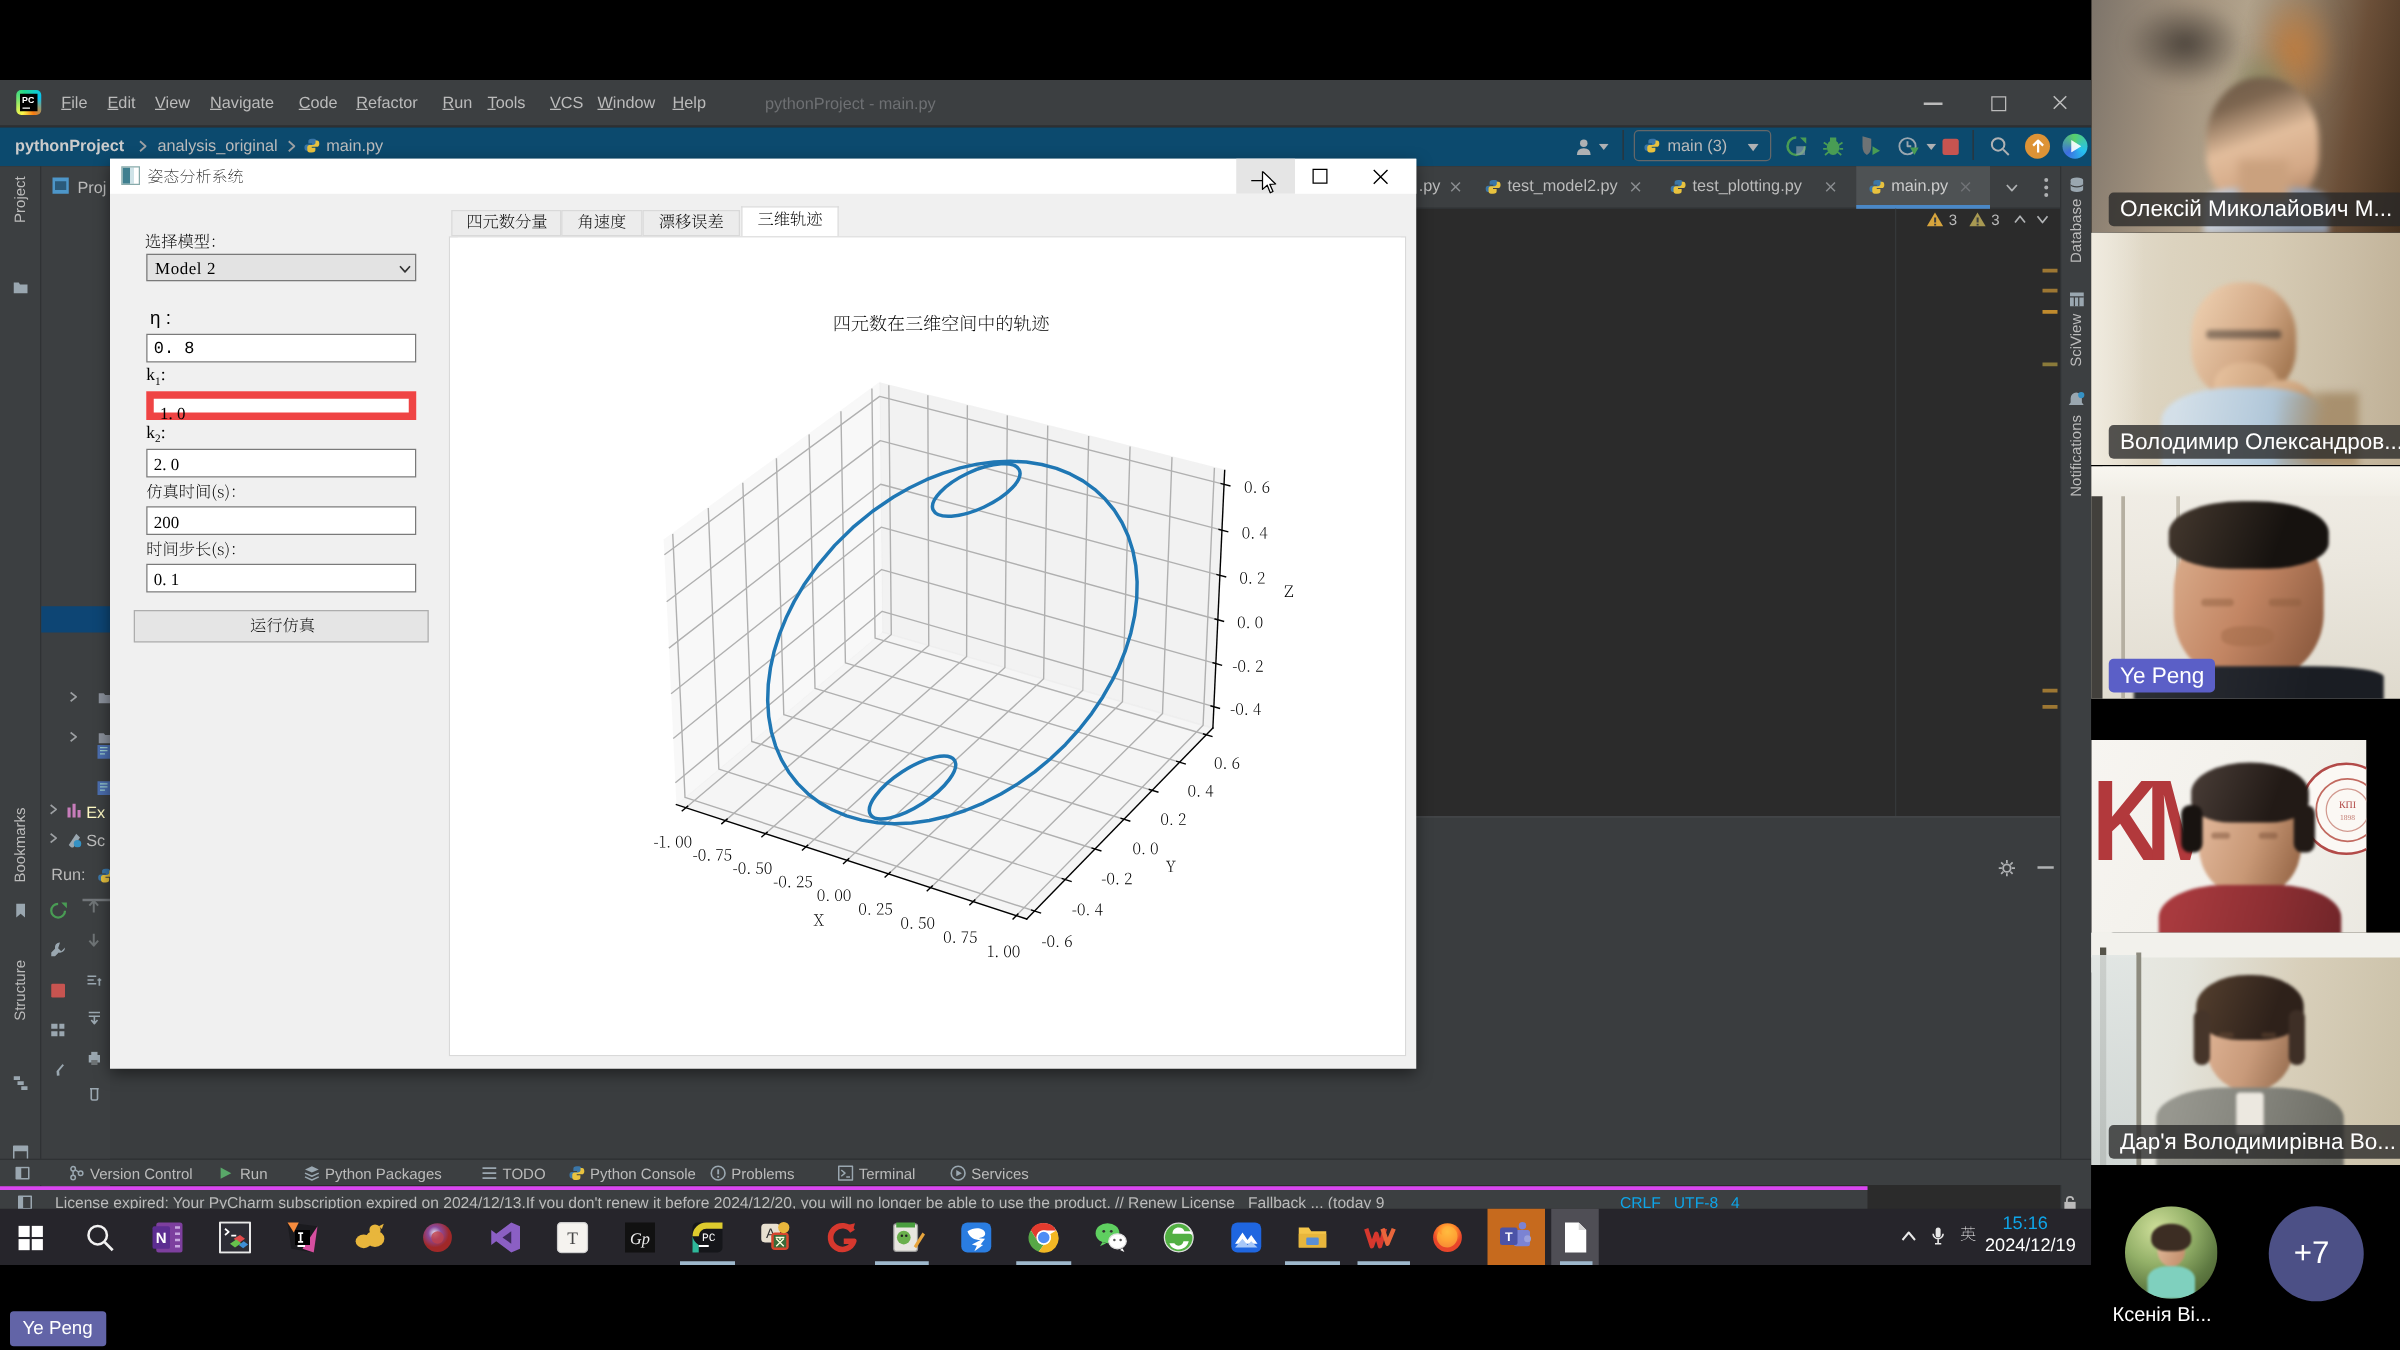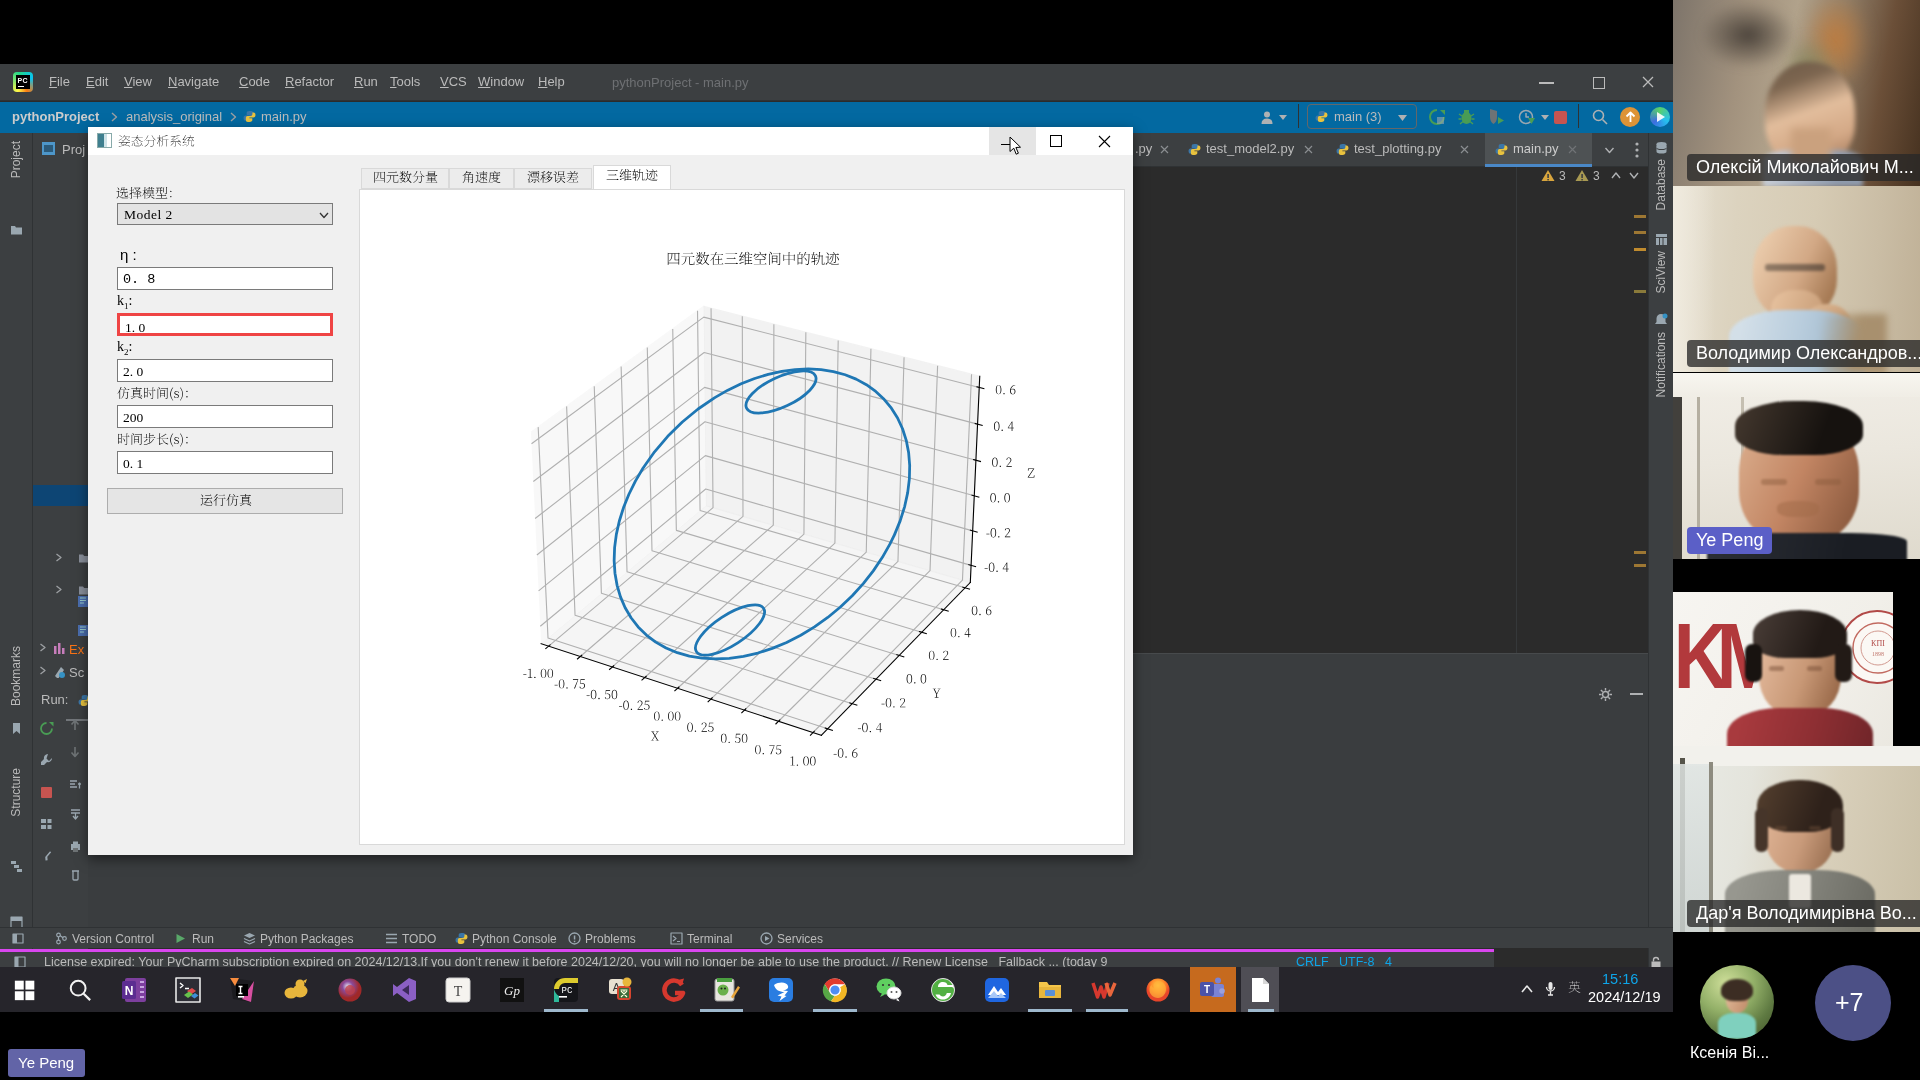--- a/index.html
+++ b/index.html
@@ -26,21 +26,21 @@
 <span class="abs" style="left:440px;top:10px;font-size:13px;color:#bbb"><u style="text-decoration-thickness:1px">V</u>CS</span>
 <span class="abs" style="left:478px;top:10px;font-size:13px;color:#bbb"><u style="text-decoration-thickness:1px">W</u>indow</span>
 <span class="abs" style="left:538px;top:10px;font-size:13px;color:#bbb"><u style="text-decoration-thickness:1px">H</u>elp</span>
 <span class="abs" style="left:612px;top:11px;font-size:13px;color:#6e7073">pythonProject - main.py</span>
 <div class="abs" style="left:1539px;top:18px;width:15px;height:1.5px;background:#bbb"></div>
 <div class="abs" style="left:1593px;top:13px;width:12px;height:12px;border:1.5px solid #bbb"></div>
 <svg class="abs" style="left:1642px;top:12px" width="12" height="12" viewBox="0 0 12 12">
         <path d="M1 1 L11 11 M11 1 L1 11" stroke="#bbb" stroke-width="1.3"></path>
       </svg>
 </div>
-<div class="abs" style="left:0;top:38px;width:1746px;height:31px;background:#0369a1">
+<div class="abs" style="left:0;top:38px;width:1746px;height:31px;background:#0c4a6e">
 <span class="abs" style="left:12px;top:7px;font-size:13px;color:#ccc;font-weight:bold">pythonProject</span>
 <svg class="abs" style="left:110px;top:10px" width="8" height="10" viewBox="0 0 8 10">
         <path d="M2 1 L6.5 5 L2 9" stroke="#9da0a3" stroke-width="1.4" fill="none"></path>
       </svg>
 <span class="abs" style="left:126px;top:7px;font-size:13px;color:#bbb">analysis_original</span>
 <svg class="abs" style="left:229px;top:10px" width="8" height="10" viewBox="0 0 8 10">
         <path d="M2 1 L6.5 5 L2 9" stroke="#9da0a3" stroke-width="1.4" fill="none"></path>
       </svg>
 <svg class="abs" style="left:243px;top:8px" width="13" height="13" viewBox="0 0 13 13">
         <path d="M6 1c-2 0-2.6.9-2.6 1.8V4.5h2.7v.6H2.3C1.2 5.1.5 6 .5 7.4c0 1.5.6 2.4 1.7 2.4h1.1V8.4c0-1 .9-1.9 1.9-1.9h2.6c.9 0 1.6-.8 1.6-1.7V2.8C9.4 1.8 8.6 1 7.6 1Z" fill="#3a76a8" transform="scale(1.0833333333333333)"></path>
@@ -193,21 +193,21 @@
         <path d="M3 3 h6 M3 5.5 h6 M3 8 h4" stroke="#9cc" stroke-width="1"></path>
       </svg>
 <svg class="abs" style="left:6px;top:510px" width="8" height="9" viewBox="0 0 8 9">
         <path d="M1.5 1 L6 4.5 L1.5 8" stroke="#9da0a3" stroke-width="1.3" fill="none"></path>
       </svg>
 <svg class="abs" style="left:20px;top:509px" width="13" height="13" viewBox="0 0 13 13">
         <rect x="1" y="4" width="2.5" height="8" fill="#c77dbb"></rect>
         <rect x="5" y="1" width="2.5" height="11" fill="#c77dbb"></rect>
         <rect x="9" y="6" width="2.5" height="6" fill="#c77dbb"></rect>
       </svg>
-<span class="abs" style="left:36px;top:509px;font-size:13px;color:#f97316">Ex</span>
+<span class="abs" style="left:36px;top:509px;font-size:13px;color:#fef9c3">Ex</span>
 <svg class="abs" style="left:6px;top:533px" width="8" height="9" viewBox="0 0 8 9">
         <path d="M1.5 1 L6 4.5 L1.5 8" stroke="#9da0a3" stroke-width="1.3" fill="none"></path>
       </svg>
 <svg class="abs" style="left:20px;top:532px" width="13" height="13" viewBox="0 0 13 13">
         <path d="M2 11 L8 2 l3 3 -6 9 Z" fill="#9aa7b0"></path>
         <circle cx="9" cy="10" r="3" fill="#3592c4"></circle>
       </svg>
 <span class="abs" style="left:36px;top:532px;font-size:13px;color:#bbb">Sc</span>
 <span class="abs" style="left:8px;top:559px;font-size:13px;color:#bbb">Run:</span>
 <svg class="abs" style="left:45px;top:561px" width="13" height="13" viewBox="0 0 13 13">
@@ -389,21 +389,21 @@
 <div class="abs" style="left:29px;top:76px;width:216px;height:22px;background:#e3e3e3;border:1px solid #7a7a7a">
       <span style="position:absolute;left:6px;top:3px;font-size:13.5px;font-family:'Liberation Serif',serif;letter-spacing:.5px">Model 2</span>
     </div>
 <svg class="abs" style="left:231px;top:85px" width="10" height="7" viewBox="0 0 10 7">
       <path d="M1 1 L5 5.5 L9 1" stroke="#333" stroke-width="1.3" fill="none"></path>
     </svg>
 <span class="abs" style="left:32px;top:119px;font-size:15px">η :</span>
 <div class="abs" style="left:29px;top:140px;width:216px;height:23px;background:#fff;border:1px solid #7a7a7a">
       <span style="position:absolute;left:5px;top:4px;font-size:13.5px;font-family:Liberation Mono, monospace">0. 8</span>
     </div>
-<div class="abs" style="left:29px;top:186px;width:216px;height:23px;background:#fff;border:3px solid #ef4444">
+<div class="abs" style="left:29px;top:186px;width:216px;height:23px;background:#fff;border:6px solid #ef4444">
       <span style="position:absolute;left:5px;top:4px;font-size:13.5px;font-family:'Liberation Serif',serif">1. 0</span>
     </div>
 <div class="abs" style="left:29px;top:232px;width:216px;height:23px;background:#fff;border:1px solid #7a7a7a">
       <span style="position:absolute;left:5px;top:4px;font-size:13.5px;font-family:Liberation Serif, serif">2. 0</span>
     </div>
 <div class="abs" style="left:29px;top:278px;width:216px;height:23px;background:#fff;border:1px solid #7a7a7a">
       <span style="position:absolute;left:5px;top:4px;font-size:13.5px;font-family:'Liberation Serif',serif">200</span>
     </div>
 <div class="abs" style="left:29px;top:324px;width:216px;height:23px;background:#fff;border:1px solid #7a7a7a">
       <span style="position:absolute;left:5px;top:4px;font-size:13.5px;font-family:'Liberation Serif',serif">0. 1</span>

